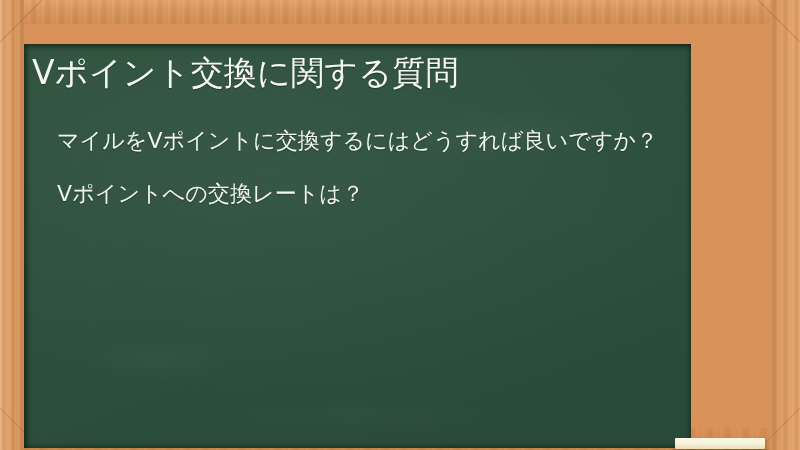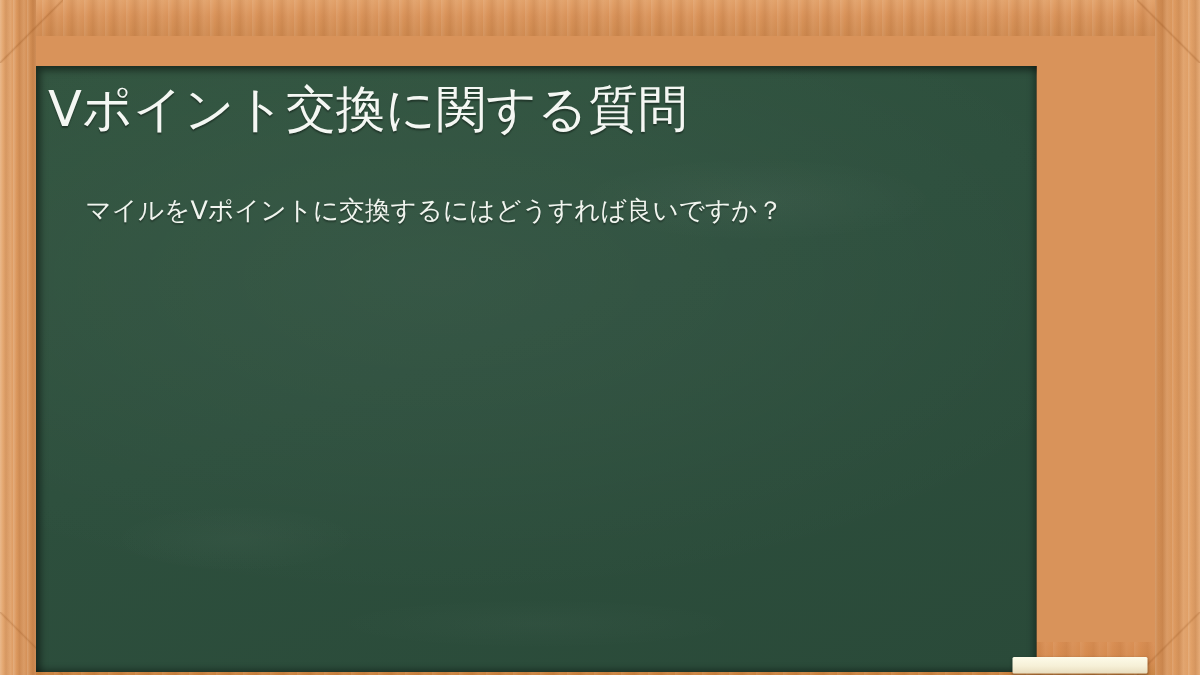--- a/index.html
+++ b/index.html
@@ -146,21 +146,21 @@
     position: absolute;
     left: 33px;
     top: 80px;
     width: 690px;
     margin: 0;
     padding: 0;
     list-style: none;
   }
   .question-item {
     color: #f1f5ef;
-    font-size: 17px;
+    font-size: 22px;
     line-height: 34px;
     letter-spacing: 0.1px;
     margin: 0 0 19px 0;
     text-shadow: 0 1px 1px rgba(0,0,0,0.30);
   }
   .question-item:last-child { margin-bottom: 0; }
 
   
   #chalk-stick {
     position: absolute;
@@ -190,20 +190,21 @@
 
   <div id="board-surface">
     <div id="board-dust"></div>
 
     <div id="board-content">
 
       <div id="board-title">Vポイント交換に関する質問</div>
 
       <ul id="question-list">
         <li class="question-item">マイルをVポイントに交換するにはどうすれば良いですか？</li>
+        <li class="question-item">Vポイントへの交換レートは？</li>
       </ul>
 
     </div>
 
     <div id="chalk-stick"></div>
   </div>
 
 </div>
 
 </body></html>

